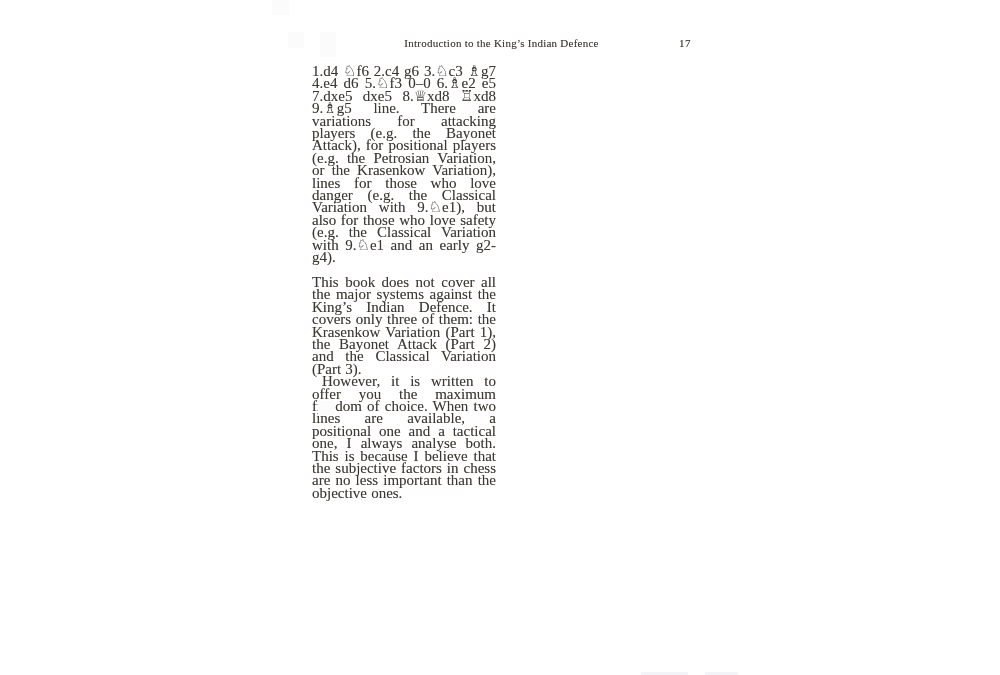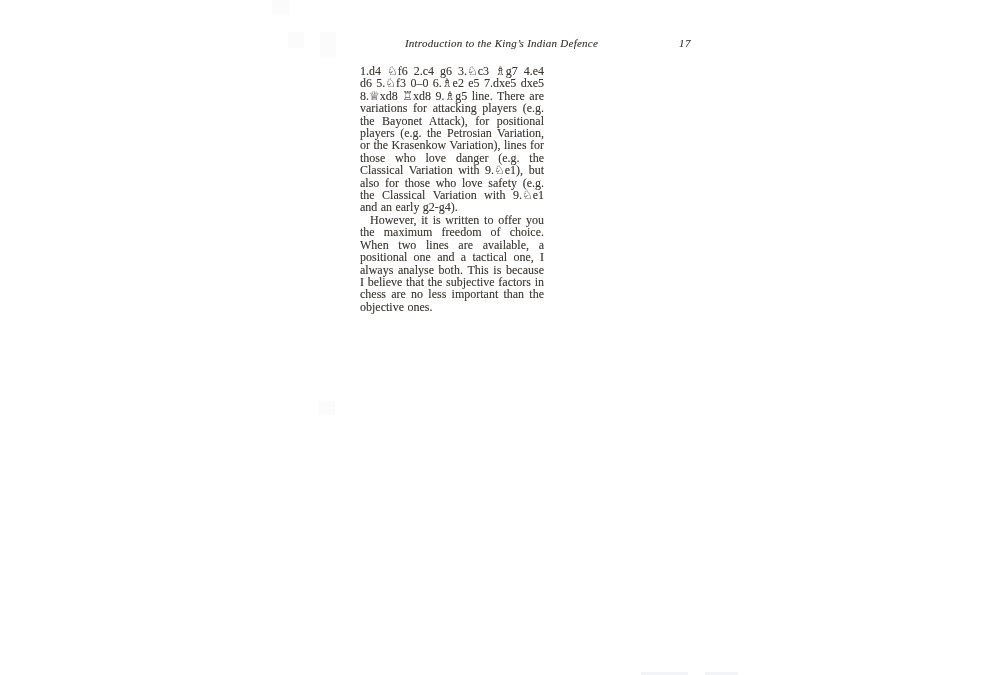--- a/index.html
+++ b/index.html
@@ -15,21 +15,20 @@
     overflow: hidden;
     font-family: "Liberation Serif", "DejaVu Serif", serif;
     color: #3c3834;
   }
   .running-header {
     position: absolute;
     top: 37px;
     left: 312px;
     width: 379px;
     height: 15px;
-    font-style: italic;
   }
   .header-title {
     position: absolute;
     left: 0;
     top: 0;
     width: 100%;
     text-align: center;
     font-size: 11px;
     letter-spacing: 0.25px;
     color: #3c3834;
@@ -42,27 +41,26 @@
     font-size: 11px;
     letter-spacing: 0.5px;
     color: #3c3834;
     text-shadow: 0 0 0.5px rgba(70, 64, 58, 0.45);
   }
   .text-column {
     position: absolute;
     left: 312px;
     top: 65px;
     width: 184px;
-    font-size: 12px;
+    font-size: 15px;
     line-height: 12.4px;
     text-align: justify;
     color: #3c3834;
     text-shadow: 0 0 0.5px rgba(70, 64, 58, 0.4);
     word-spacing: 0.4px;
-    margin-left: 48px;
   }
   .text-column p {
     margin: 0;
     padding: 0;
   }
   .text-column p.indent {
     text-indent: 10px;
   }
   .text-column p.gap {
     margin-top: 12.4px;
@@ -87,20 +85,21 @@
 
 <div class="canvas">
 
   <div class="running-header">
     <div class="header-title">Introduction to the King’s Indian Defence</div>
     <div class="page-number">17</div>
   </div>
 
   <div class="text-column">
     <p class="para">1.d4 ♘f6 2.c4 g6 3.♘c3 ♗g7 4.e4 d6 5.♘f3 0–0 6.♗e2 e5 7.dxe5 dxe5 8.♕xd8 ♖xd8 9.♗g5 line. There are variations for attacking players (e.g. the Bayonet Attack), for positional players (e.g. the Petrosian Variation, or the Krasenkow Variation), lines for those who love danger (e.g. the Classical Variation with 9.♘e1), but also for those who love safety (e.g. the Classical Variation with 9.♘e1 and an early g2-g4).</p>
+    <p class="para gap">This book does not cover all the major systems against the King’s Indian Defence. It covers only three of them: the Krasenkow Variation (Part 1), the Bayonet Attack (Part 2) and the Classical Variation (Part 3).</p>
     <p class="para indent">However, it is written to offer you the maximum freedom of choice. When two lines are available, a positional one and a tactical one, I always analyse both. This is because I believe that the subjective factors in chess are no less important than the objective ones.</p>
   </div>
 
   <div class="artifact a1"></div>
   <div class="artifact a2"></div>
   <div class="artifact a3"></div>
   <div class="artifact a4"></div>
   <div class="edge-bar b1"></div>
   <div class="edge-bar b2"></div>
 

